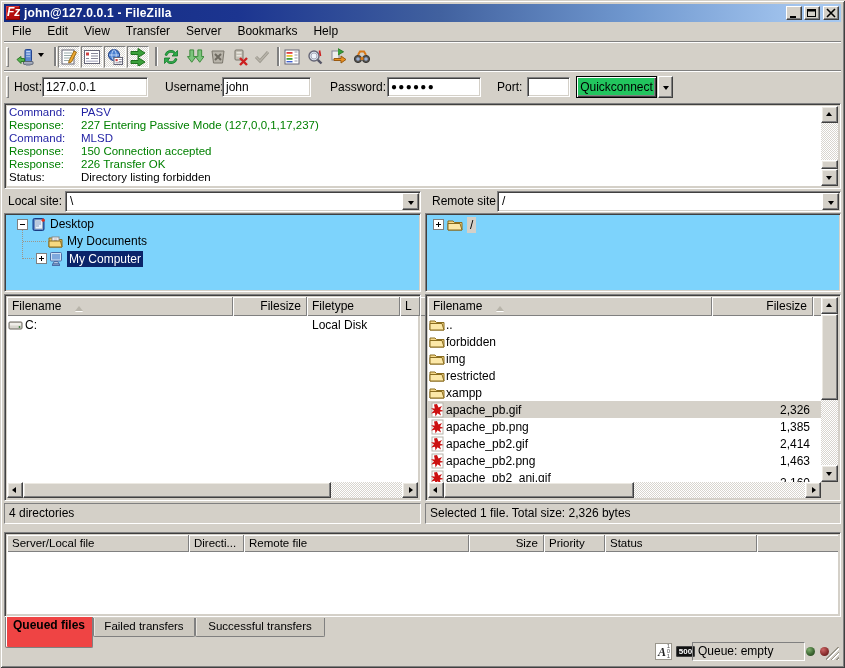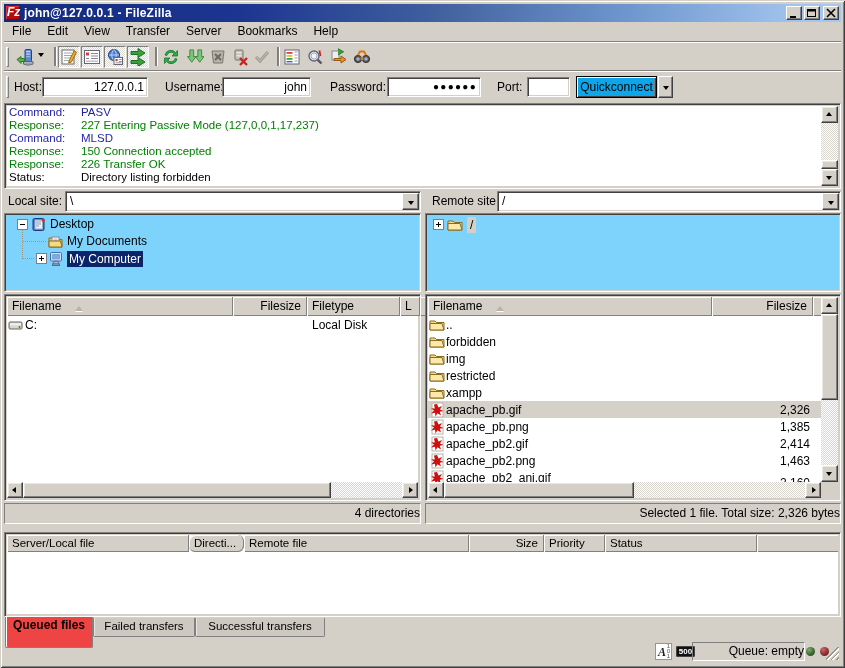--- a/index.html
+++ b/index.html
@@ -44,21 +44,21 @@
     background-image: conic-gradient(#ffffff 25%, #dbd8d1 0 50%, #ffffff 0 75%, #dbd8d1 0); background-size:2px 2px; }
   .tb-sep { position:absolute; top:4px; height:19px; }
 
   
   #quickbar { left:0; top:72px; width:845px; height:30px; }
   #quickbar label { position:absolute; top:8px; }
   .qc-field { position:absolute; top:5px; height:20px; background:#fff; border:1px solid;
     border-color:#808080 #ffffff #ffffff #808080;
     box-shadow: inset 1px 1px 0 #404040, inset -1px -1px 0 #d4d0c8;
     font-family:"Liberation Sans",sans-serif; font-size:12px; padding:0 3px; color:#000; }
-  #qc-btn { position:absolute; top:4px; left:576px; width:81px; height:22px; background:#0ea5e9;
+  #qc-btn { position:absolute; top:4px; left:576px; width:81px; height:22px; background:#22c55e;
     border:1px solid #000; box-shadow: inset 1px 1px 0 #fff, inset -1px -1px 0 #404040, inset -2px -2px 0 #808080;
     font-family:"Liberation Sans",sans-serif; font-size:12px; text-align:center; line-height:20px; }
   #qc-drop { position:absolute; top:4px; left:658px; width:15px; height:22px; }
   #qc-drop .arr { position:absolute; left:4px; top:9px; border:3.5px solid transparent; border-top:4px solid #000; }
 
   
   #log { left:4px; top:103px; width:837px; height:86px; }
   #log-inner { position:absolute; left:2px; top:2px; right:19px; bottom:2px; background:#fff; overflow:hidden; }
   .log-line { display:flex; height:13px; line-height:13px; font-size:11.5px; padding-left:2px; white-space:nowrap; }
   .log-label { width:72px; flex:0 0 auto; }
@@ -145,21 +145,21 @@
     box-shadow: 0 0 0 1px #444 inset; letter-spacing:0; }
   .led { position:absolute; top:7px; width:9px; height:9px; border-radius:50%; }
   #led-green { left:802px; background:radial-gradient(circle at 35% 30%, #7fae6d, #3d6833 55%, #1e3a18); }
   #led-red { left:816px; background:radial-gradient(circle at 35% 30%, #c66, #8b3030 55%, #4d1414); }
   #rgrip { position:absolute; right:2px; top:7px; width:13px; height:13px;
     background:
       linear-gradient(135deg, transparent 0 44%, #999589 44% 51%, #fff 51% 58%, transparent 58%),
       linear-gradient(135deg, transparent 0 66%, #999589 66% 73%, #fff 73% 80%, transparent 80%),
       linear-gradient(135deg, transparent 0 88%, #999589 88% 95%, #fff 95%); }
 
-  .txt { white-space:nowrap;text-align:right; }
+  .txt { white-space:nowrap; }
 </style>
 </head>
 <body>
 
 <div id="win">
 
   <div id="titlebar" class="abs">
     <div id="fzicon">
         <span>Fz</span>
       </div>
@@ -629,21 +629,21 @@
         </div>
     </div>
     <div class="abs" style="right:2px; bottom:2px; width:17px; height:16px; background:#d4d0c8;"></div>
   </div>
   <div class="statusfield txt" style="left:425px; top:503px; width:416px;">Selected 1 file. Total size: 2,326 bytes</div>
 
   <div id="queue" class="abs sunken" style="background:#d4d0c8">
     <div id="queue-inner">
       <div id="queue-header">
           <div class="hcell" style="width: 182px; flex: 0 0 182px;"><span>Server/Local file</span></div>
-          <div class="hcell" style="width: 55px; flex: 0 0 55px; border-radius: 6px;"><span>Directi...</span></div>
+          <div class="hcell" style="width: 55px; flex: 0 0 55px;"><span>Directi...</span></div>
           <div class="hcell" style="width: 225px; flex: 0 0 225px;"><span>Remote file</span></div>
           <div class="hcell rt" style="width: 75px; flex: 0 0 75px;"><span>Size</span></div>
           <div class="hcell" style="width: 61px; flex: 0 0 61px;"><span>Priority</span></div>
           <div class="hcell" style="width: 152px; flex: 0 0 152px;"><span>Status</span></div>
           <div class="hcell" style="flex: 1 1 auto; border-right: none;"></div>
         </div>
     </div>
   </div>
 
   <div id="tabsrow" class="abs">

